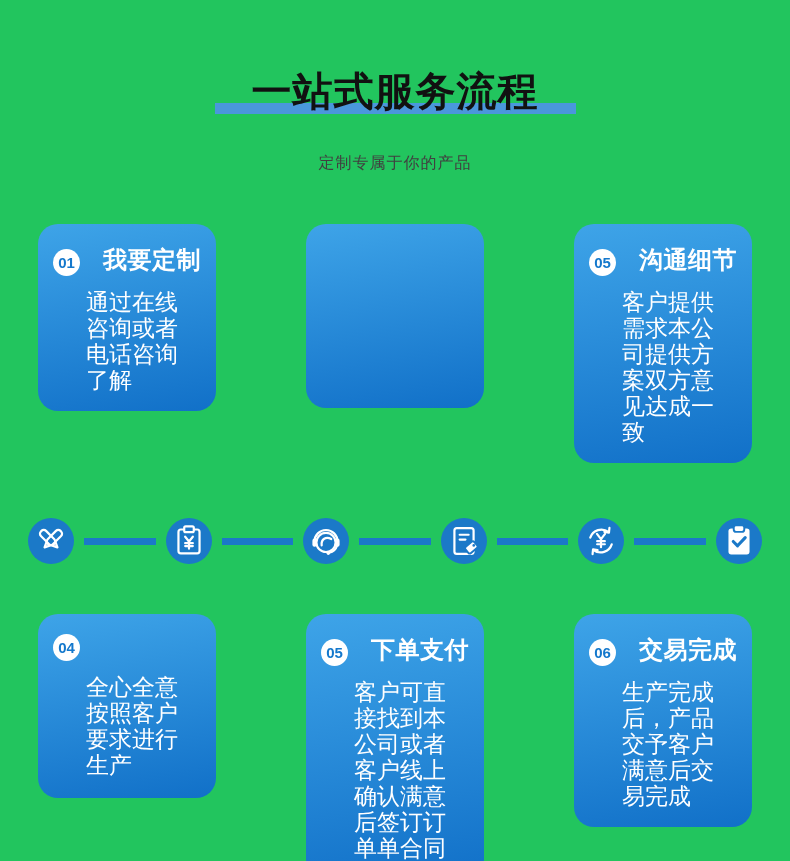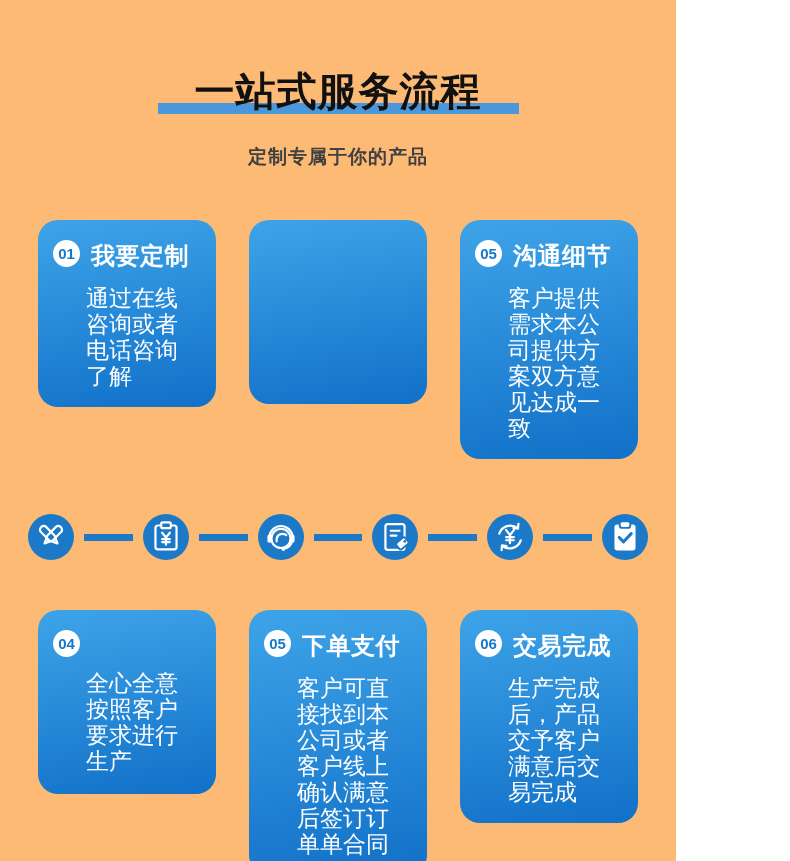--- a/index.html
+++ b/index.html
@@ -1,54 +1,53 @@
 <!DOCTYPE html>
 <html style="--accent: #1b79c8; --underline: #4a97dc; --card-top: #3ea4e8; --card-bottom: #1170c8; --badge-text: #1478cc; --title-color: #111111; --subtitle-color: #404040;"><head>
 <meta charset="utf-8">
 <style>
   html,body{margin:0;padding:0;}
   body{
     width:790px;height:861px;background:#ffffff;
     font-family:"Liberation Sans","DejaVu Sans",sans-serif;
     -webkit-font-smoothing:antialiased;
   }
-  .page{position:relative;width:676px;height:861px;overflow:hidden;background:#fdba74;}
+  .page{position:relative;width:790px;height:861px;overflow:hidden;background:#22c55e;}
 
   
   .header{text-align:center;padding-top:66px;}
   .title-wrap{position:relative;display:inline-block;}
   .page-title{
     position:relative;z-index:1;
     font-size:40px;font-weight:800;line-height:1.25;
     color:var(--title-color,#111111);letter-spacing:1px;
   }
   .title-underline{
     position:absolute;z-index:0;left:-37px;right:-37px;bottom:2px;height:11px;
     background:var(--underline,#4a97dc);
   }
   .subtitle{
-    margin-top:28px;font-size:19px;letter-spacing:1px;
+    margin-top:37px;font-size:16px;letter-spacing:1px;
     color:var(--subtitle-color,#404040);
-    font-weight:bold;
   }
 
   
   .cards-row{
     display:flex;justify-content:space-between;align-items:flex-start;
     padding:0 38px;
   }
   .row1{margin-top:50px;}
   .row2{margin-top:50px;}
   .card{
     width:178px;min-height:184px;box-sizing:border-box;
     border-radius:20px;color:#fff;
     padding:20px 10px 18px 15px;
     background:linear-gradient(170deg,var(--card-top,#3ea4e8) 0%,var(--card-bottom,#1170c8) 100%);
   }
-  .card-head{display:flex;align-items:flex-start;gap:11px;}
+  .card-head{display:flex;align-items:flex-end;gap:23px;}
   .badge{
     flex:0 0 27px;width:27px;height:27px;border-radius:50%;
     background:#ffffff;color:var(--badge-text,#1478cc);
     font-size:15px;font-weight:700;
     display:flex;align-items:center;justify-content:center;
   }
   .card-title{font-size:24px;font-weight:700;white-space:nowrap;letter-spacing:0.5px;}
   .card-desc{
     margin:13px 0 0 33px;width:107px;
     font-size:23px;line-height:26px;overflow-wrap:anywhere;

